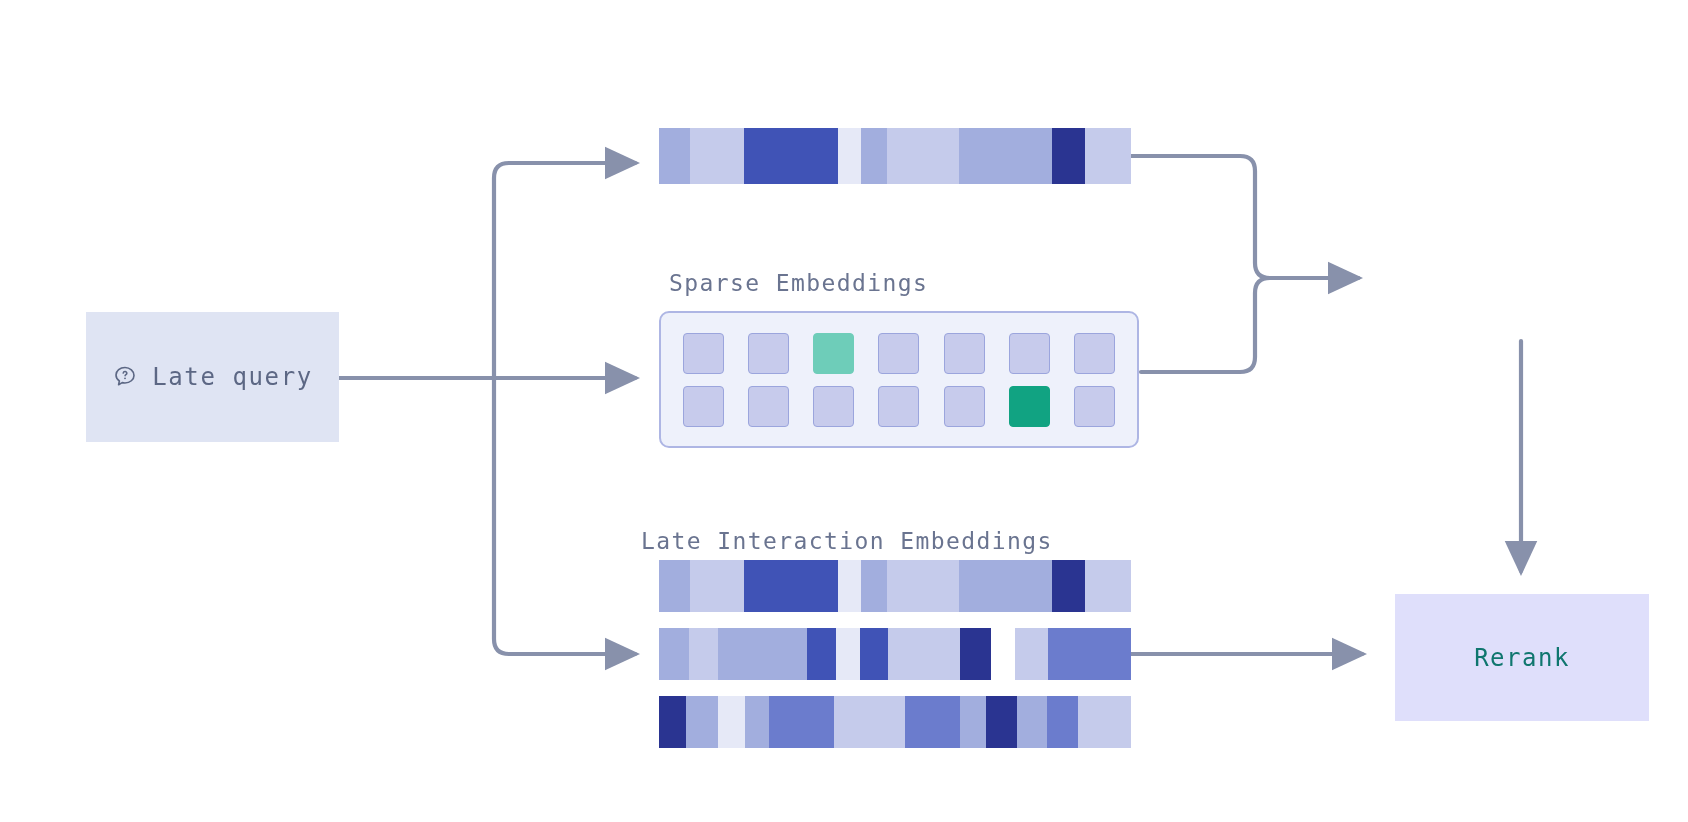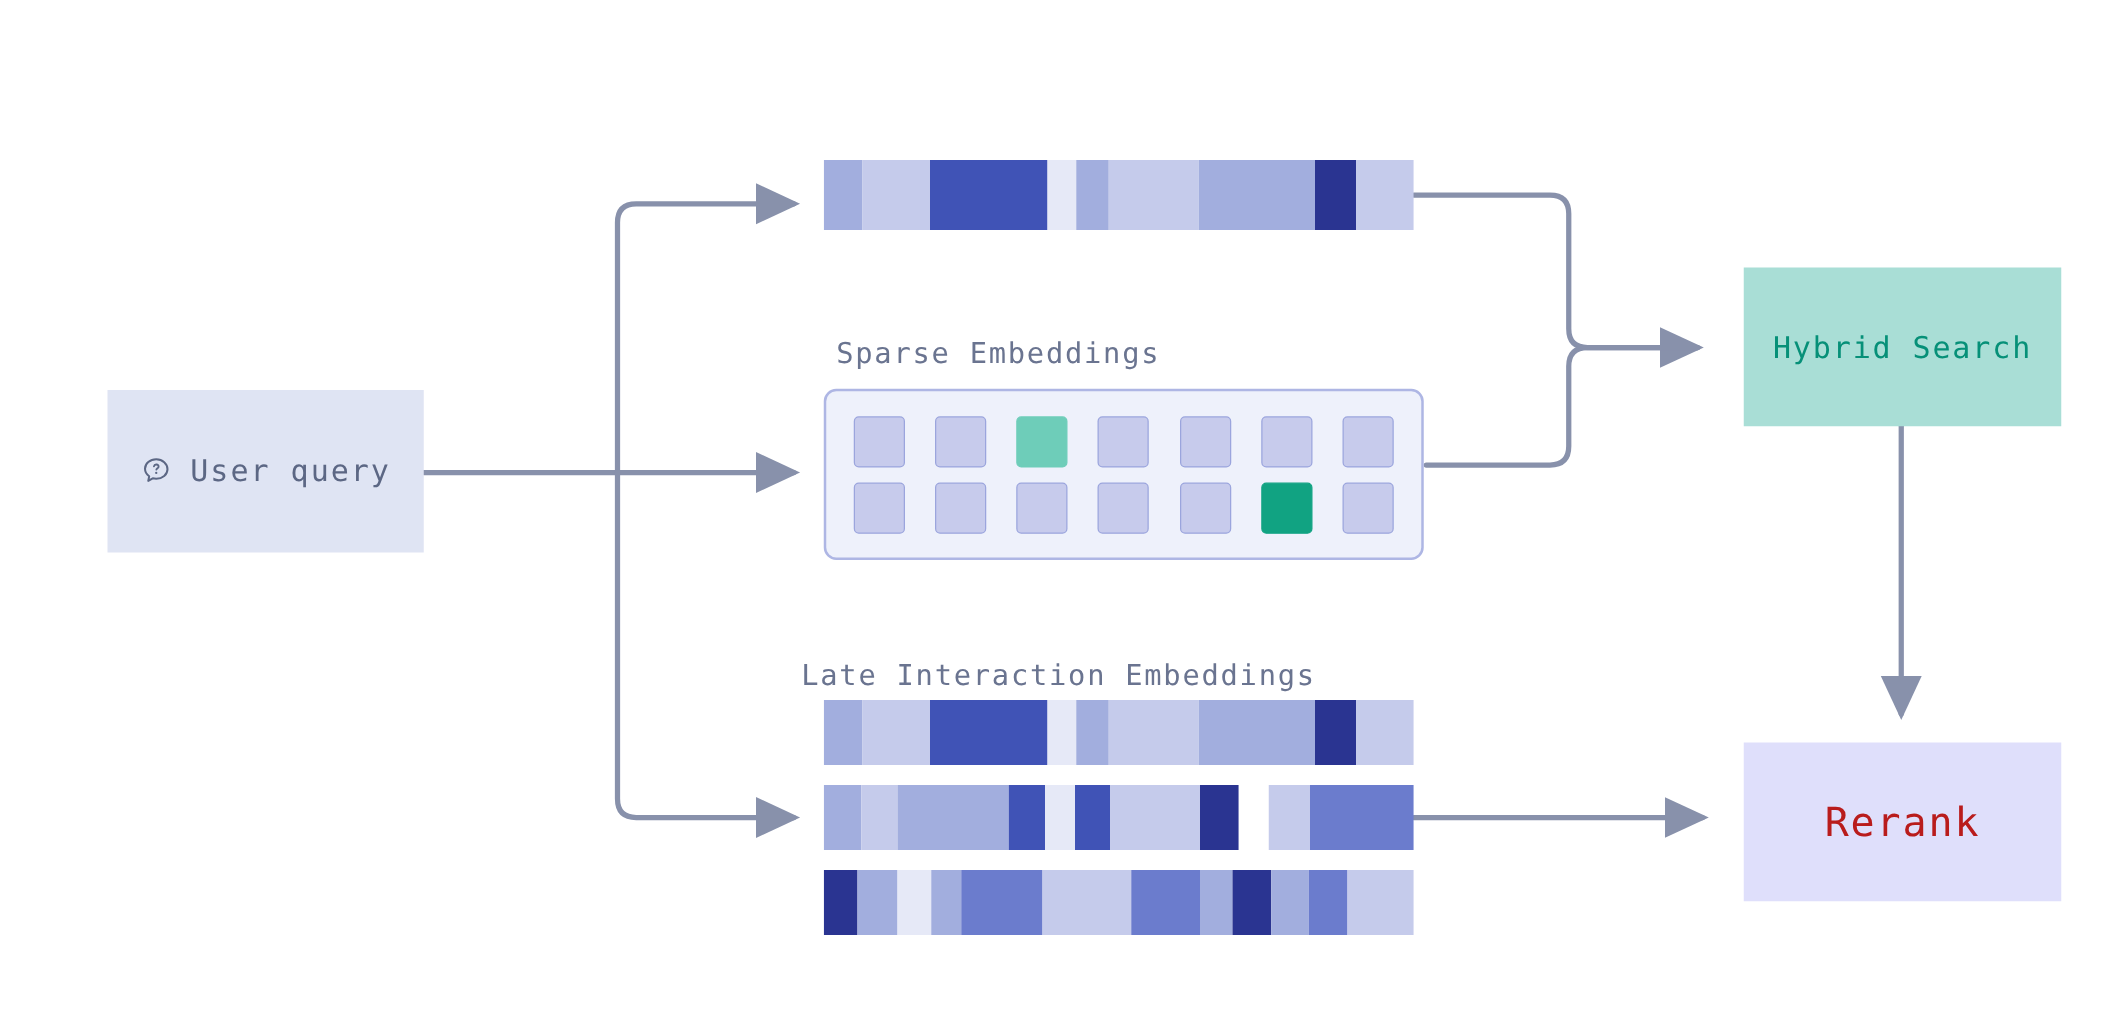--- a/index.html
+++ b/index.html
@@ -124,23 +124,23 @@
     left: 1395px;
     top: 594px;
     width: 254px;
     height: 127px;
     background: #dfdffb;
     display: flex;
     align-items: center;
     justify-content: center;
   }
   .rerank-label {
-    font-size: 32px;
+    font-size: 24px;
     letter-spacing: 1.5px;
-    color: #b91c1c;
+    color: #0f766e;
     white-space: nowrap;
   }
 </style>
 </head>
 <body>
 
 <div id="canvas">
 
   <svg class="wires" viewBox="0 0 1688 822">
     <defs>
@@ -167,21 +167,21 @@
       <path d="M1131,654 L1362,654" marker-end="url(#arrow)"></path>
     </g>
   </svg>
 
   <div class="node query-box">
     <svg class="query-icon" viewBox="0 0 24 24">
       <path d="M12 3.2c-4.6 0-8.3 3.1-8.3 7 0 2.2 1.2 4.2 3.1 5.5l-.7 3.4 3.3-1.9c.8.2 1.7.3 2.6.3 4.6 0 8.3-3.1 8.3-7s-3.7-7.3-8.3-7.3z" fill="none" stroke="#5c6784" stroke-width="1.5" stroke-linejoin="round"></path>
       <path d="M10.3 8.4c.2-.9 1-1.5 1.9-1.4.9.1 1.6.8 1.5 1.7-.1 1-1.4 1.2-1.6 2.1" fill="none" stroke="#5c6784" stroke-width="1.4" stroke-linecap="round"></path>
       <circle cx="12" cy="13.2" r="0.85" fill="#5c6784"></circle>
     </svg>
-    <span class="query-label">User query</span>
+    <span class="query-label">Late query</span>
   </div>
 
   <div class="strip dense-strip">
       <div class="seg" style="width: 6.49351%; background: rgb(162, 174, 222);"></div>
       <div class="seg" style="width: 11.4719%; background: rgb(197, 203, 235);"></div>
       <div class="seg" style="width: 19.9134%; background: rgb(64, 83, 182);"></div>
       <div class="seg" style="width: 4.97835%; background: rgb(230, 233, 247);"></div>
       <div class="seg" style="width: 5.41126%; background: rgb(162, 174, 222);"></div>
       <div class="seg" style="width: 15.368%; background: rgb(197, 203, 235);"></div>
       <div class="seg" style="width: 19.697%; background: rgb(162, 174, 222);"></div>
@@ -244,21 +244,18 @@
       <div class="seg" style="width: 13.7712%; background: rgb(107, 124, 205);"></div>
       <div class="seg" style="width: 15.0424%; background: rgb(197, 203, 235);"></div>
       <div class="seg" style="width: 11.6525%; background: rgb(107, 124, 205);"></div>
       <div class="seg" style="width: 5.50847%; background: rgb(162, 174, 222);"></div>
       <div class="seg" style="width: 6.5678%; background: rgb(42, 52, 145);"></div>
       <div class="seg" style="width: 6.35593%; background: rgb(162, 174, 222);"></div>
       <div class="seg" style="width: 6.5678%; background: rgb(107, 124, 205);"></div>
       <div class="seg" style="width: 11.2288%; background: rgb(197, 203, 235);"></div>
     </div>
 
-  <div class="node hybrid-box">
-    <span class="hybrid-label">Hybrid Search</span>
-  </div>
 
   <div class="node rerank-box">
     <span class="rerank-label">Rerank</span>
   </div>
 
 </div>
 
 </body></html>

